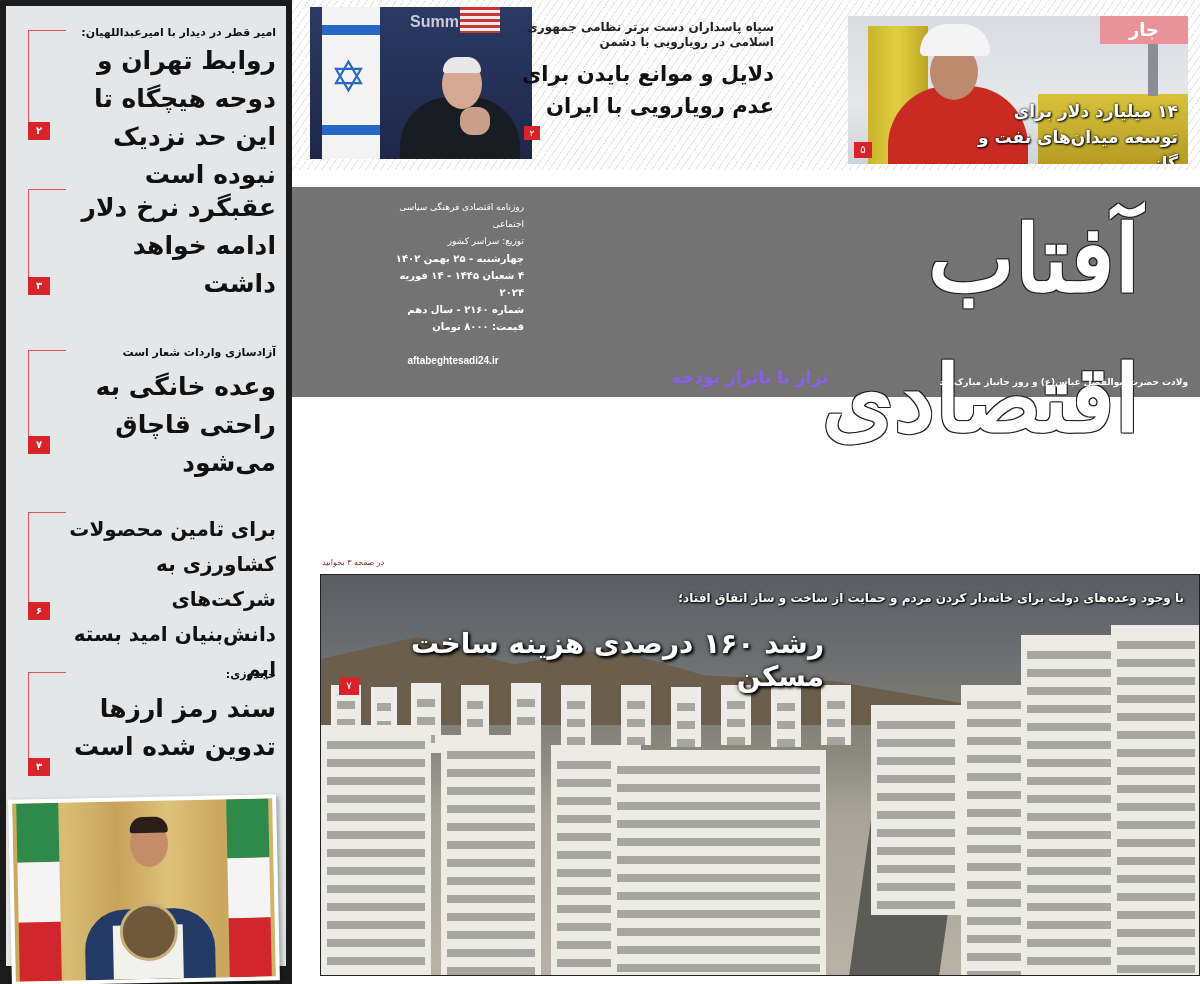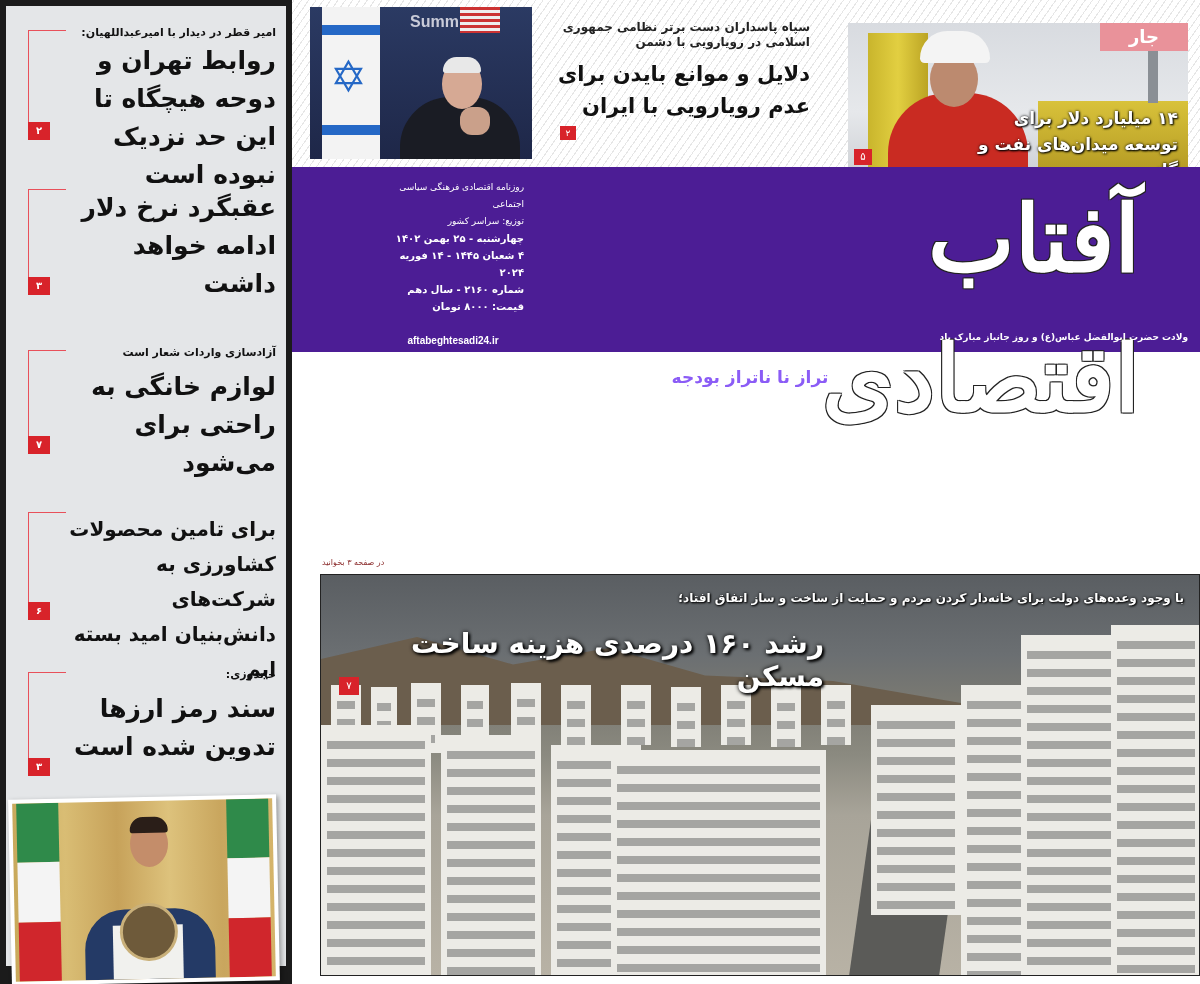--- a/index.html
+++ b/index.html
@@ -104,30 +104,30 @@
     }
     .biden-hair {
       position: absolute; left: 133px; top: 50px; width: 38px; height: 16px;
       background: #e8e8e8; border-radius: 20px 20px 4px 4px;
     }
     .biden-hands {
       position: absolute; left: 150px; top: 100px; width: 30px; height: 28px;
       background: #caa08a; border-radius: 12px;
     }
 
-    .biden-story { position: absolute; left: 554px; top: 20px; width: 256px; text-align: right; }
+    .biden-story { position: absolute; left: 518px; top: 20px; width: 256px; text-align: right; }
     .biden-story .kicker { font-size: 12px; font-weight: bold; color: #222; line-height: 15px; }
     .biden-story .title { font-size: 21px; font-weight: bold; color: #111; line-height: 32px; margin-top: 8px; }
     .biden-story .pg {
       display: inline-block; width: 16px; height: 14px; background: #d8232a; color: #fff;
       font-size: 9px; text-align: center; line-height: 14px; margin-top: 4px; float: left; margin-left: 6px;
     }
 
     .oil-photo {
-      position: absolute; left: 848px; top: 23px; width: 340px; height: 148px; overflow: hidden;
+      position: absolute; left: 848px; top: 16px; width: 340px; height: 148px; overflow: hidden;
       background: linear-gradient(180deg, #d8dbe0 0%, #e6e8eb 60%, #cfd2d6 100%);
     }
     .crane-left {
       position: absolute; left: 20px; top: 10px; width: 60px; height: 138px;
       background: linear-gradient(90deg, #c9b52c, #e2cf41, #bba424);
     }
     .rig {
       position: absolute; left: 190px; top: 78px; width: 150px; height: 70px;
       background: linear-gradient(180deg, #d8c23a, #b59b24);
     }
@@ -156,22 +156,22 @@
       background: #d8232a; color: #fff; font-size: 10px; text-align: center; line-height: 16px;
     }
     .jar-tag {
       position: absolute; right: 0; top: 0; width: 88px; height: 28px;
       background: #e9929a; color: #fff; font-size: 18px; font-weight: bold; text-align: center; line-height: 28px;
       letter-spacing: 6px;
     }
 
     
     .masthead {
-      position: absolute; left: 292px; top: 167px; width: 908px; height: 185px;
-      background: #4c1d95;
+      position: absolute; left: 292px; top: 187px; width: 908px; height: 210px;
+      background: #737373;
     }
     .mast-info {
       position: absolute; left: 90px; top: 12px; width: 142px; text-align: right;
       color: #fff; font-size: 9px; line-height: 17px;
     }
     .mast-info .b { font-weight: bold; font-size: 10px; }
     .mast-info .url {
       font-family: "Liberation Sans", sans-serif; font-weight: bold; font-size: 10px;
       direction: ltr; text-align: center; display: block; margin-top: 17px;
     }
@@ -246,21 +246,21 @@
     <div class="side-item" style="top:183px;height:106px;">
       <div class="bracket"></div>
       <div class="pg">۳</div>
       <div class="title" style="top:0px;">عقبگرد نرخ دلار ادامه خواهد داشت</div>
     </div>
 
     <div class="side-item" style="top:344px;height:104px;">
       <div class="bracket"></div>
       <div class="pg">۷</div>
       <div class="kicker">آزادسازی واردات شعار است</div>
-      <div class="title" style="top:18px;">لوازم خانگی به راحتی برای می‌شود</div>
+      <div class="title" style="top:18px;">وعده خانگی به راحتی قاچاق می‌شود</div>
     </div>
 
     <div class="side-item" style="top:506px;height:108px;">
       <div class="bracket"></div>
       <div class="pg">۶</div>
       <div class="title" style="top:0px;font-size:20px;line-height:35px;">برای تامین محصولات کشاورزی به شرکت‌های دانش‌بنیان امید بسته ایم</div>
     </div>
 
     <div class="side-item" style="top:666px;height:104px;">
       <div class="bracket"></div>

